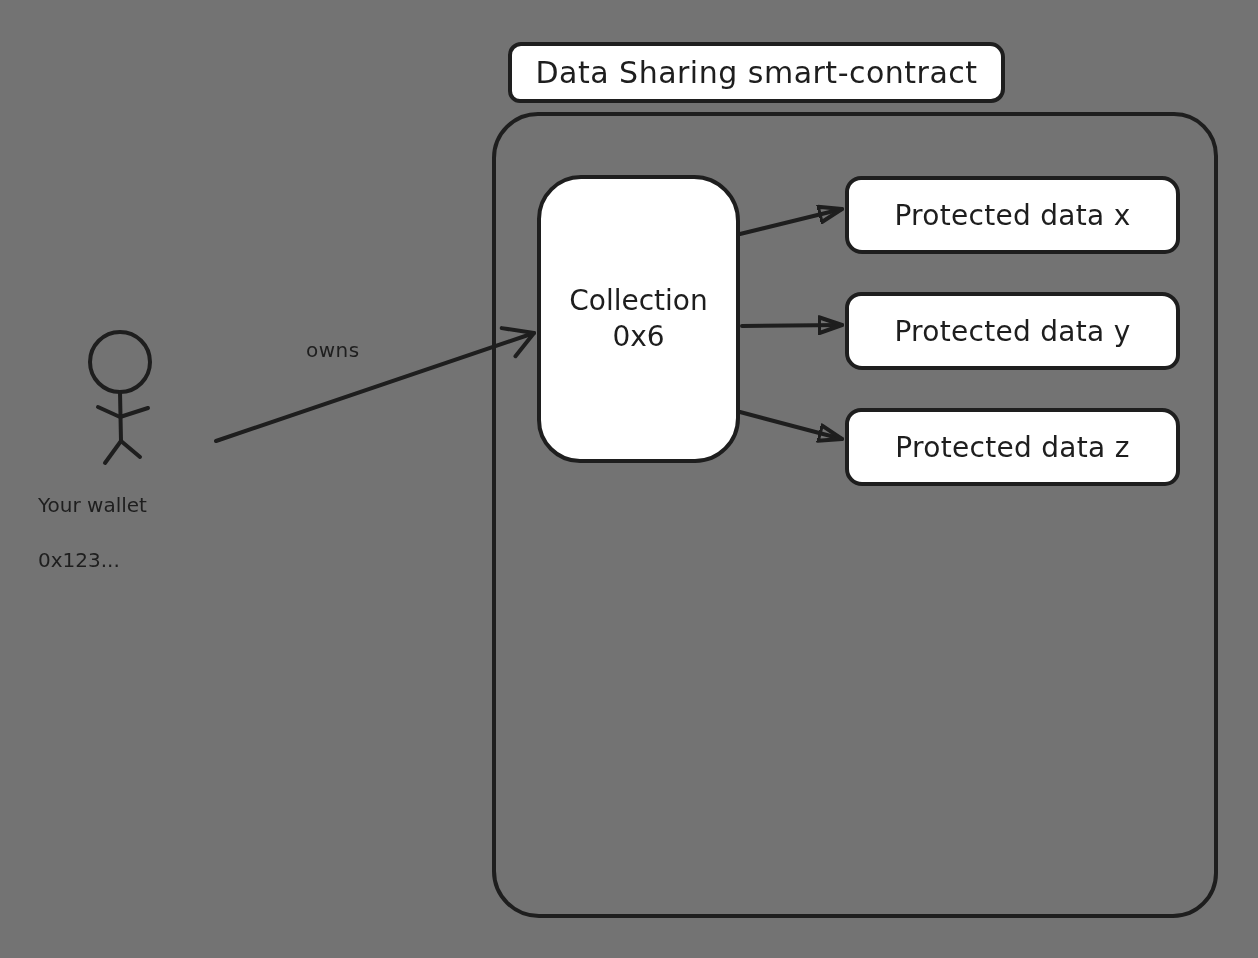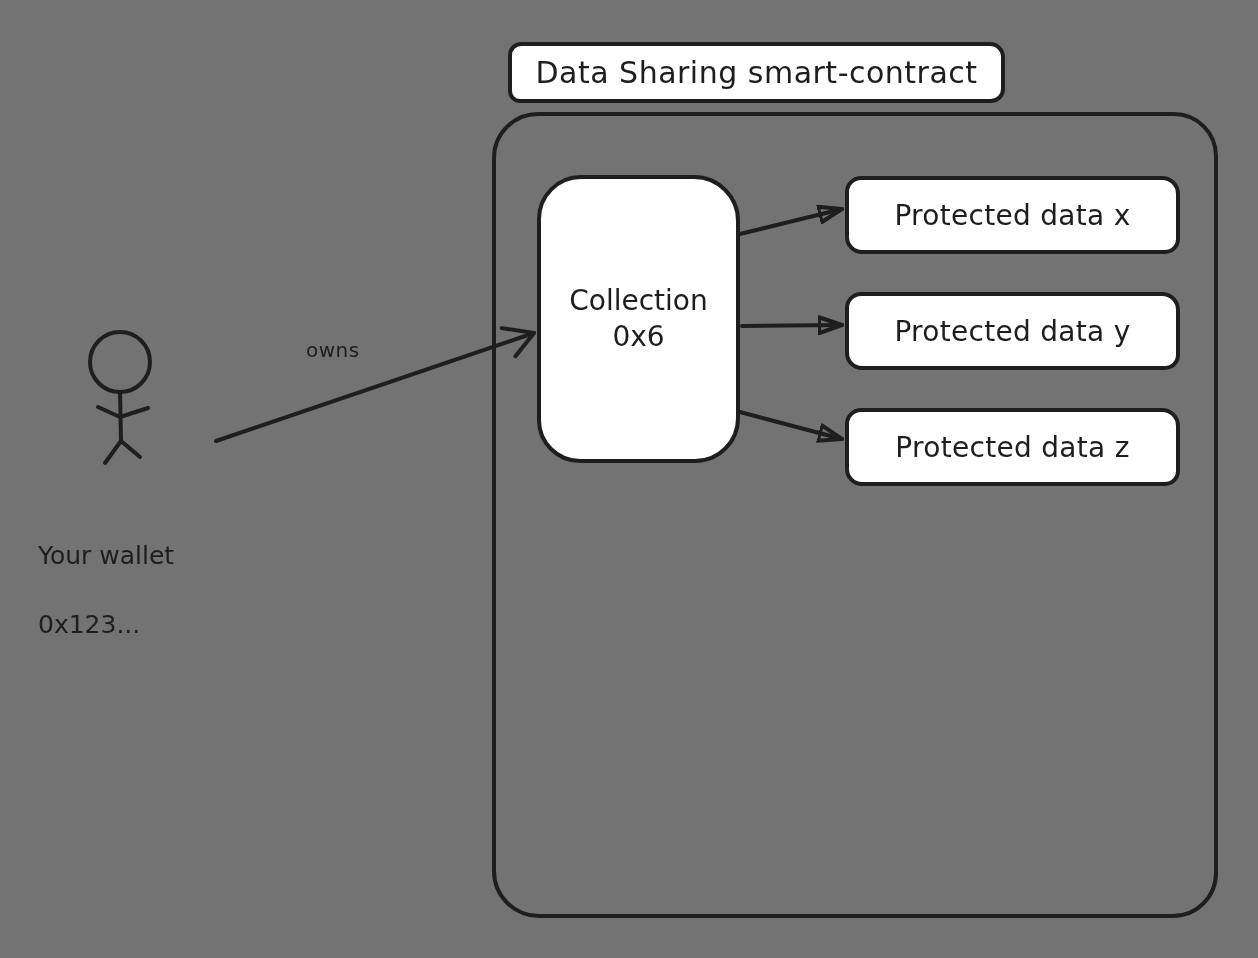--- a/index.html
+++ b/index.html
@@ -72,22 +72,22 @@
     font-size: 28px;
     letter-spacing: 0.3px;
     z-index: 2;
   }
   .pdata-x { top: 176px; }
   .pdata-y { top: 292px; }
   .pdata-z { top: 408px; }
   .actor-label {
     position: absolute;
     left: 38px;
-    top: 504px;
-    font-size: 25px;
+    top: 464px;
+    font-size: 20px;
     line-height: 1.38;
     white-space: pre-line;
     z-index: 2;
   }
   .owns-label {
     position: absolute;
     left: 306px;
     top: 338px;
     font-size: 20px;
     letter-spacing: 0.5px;

